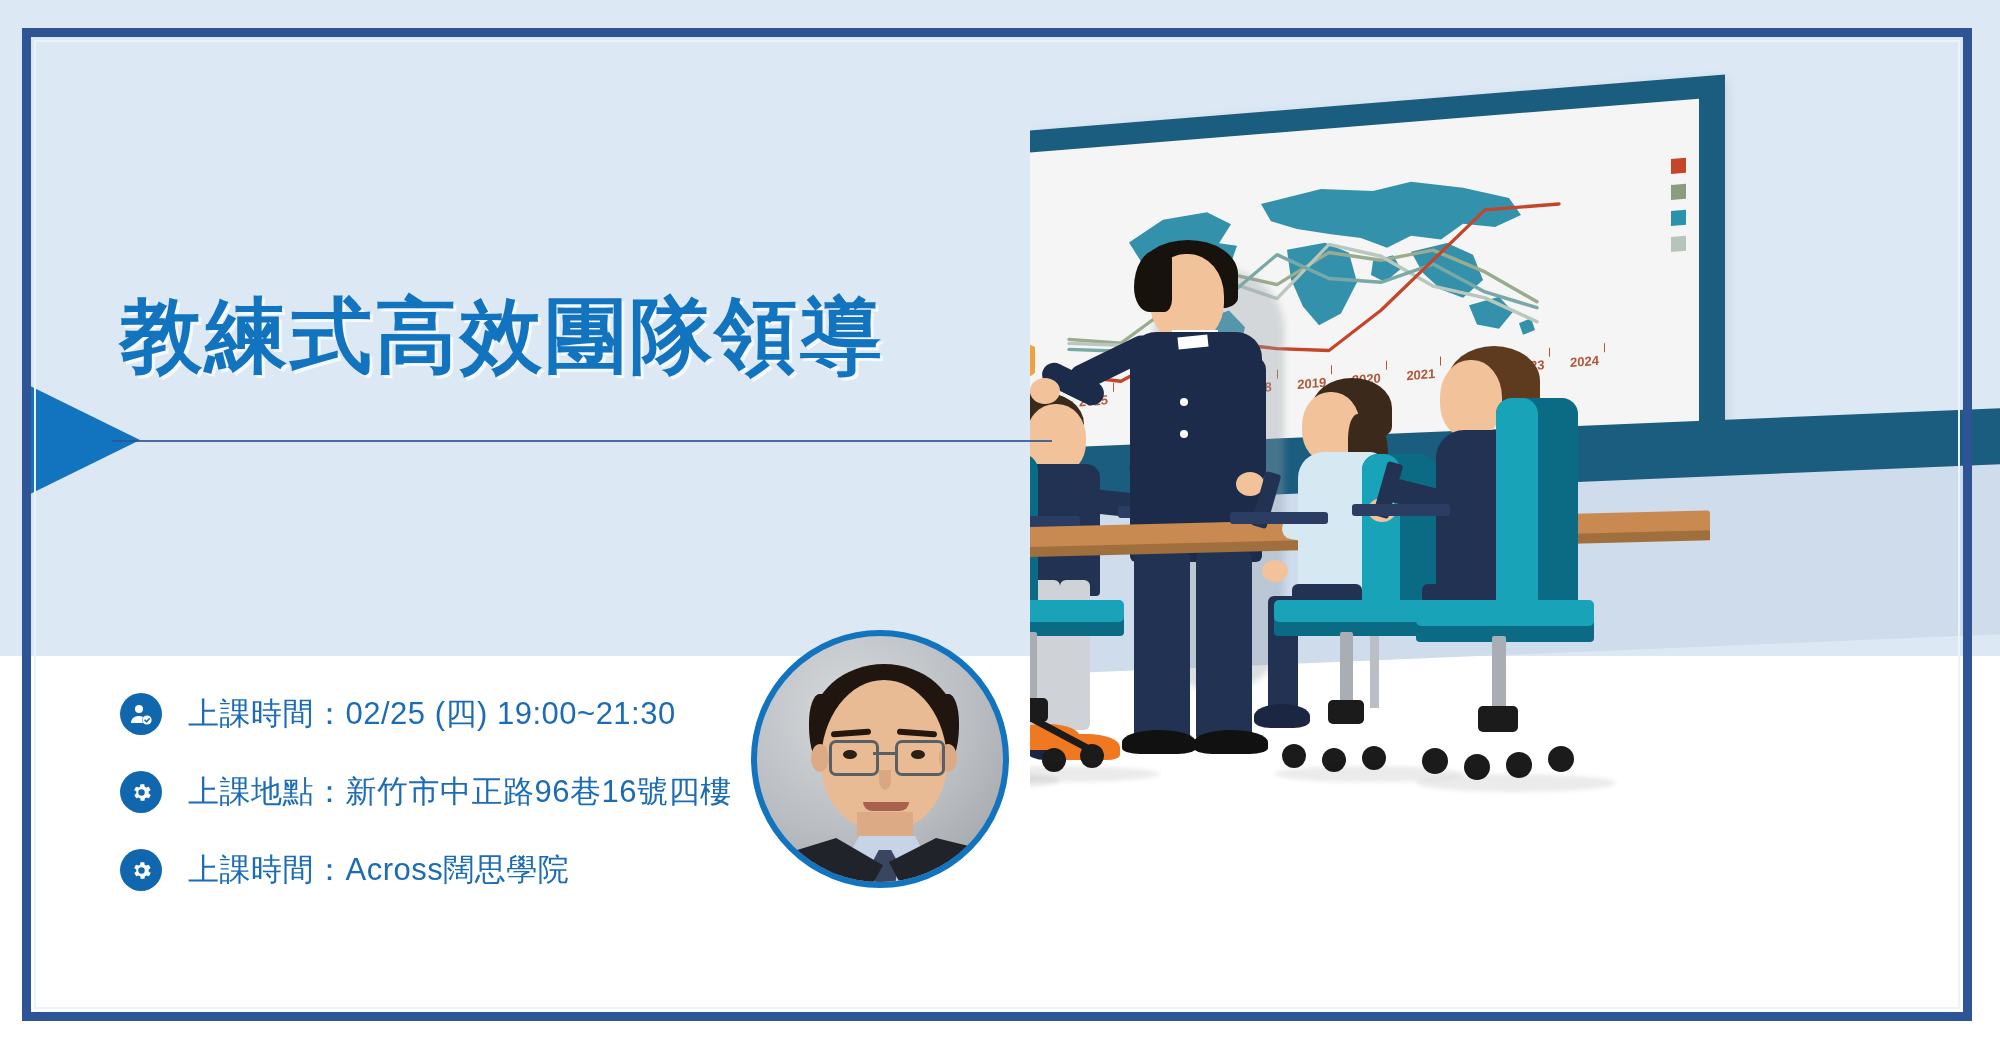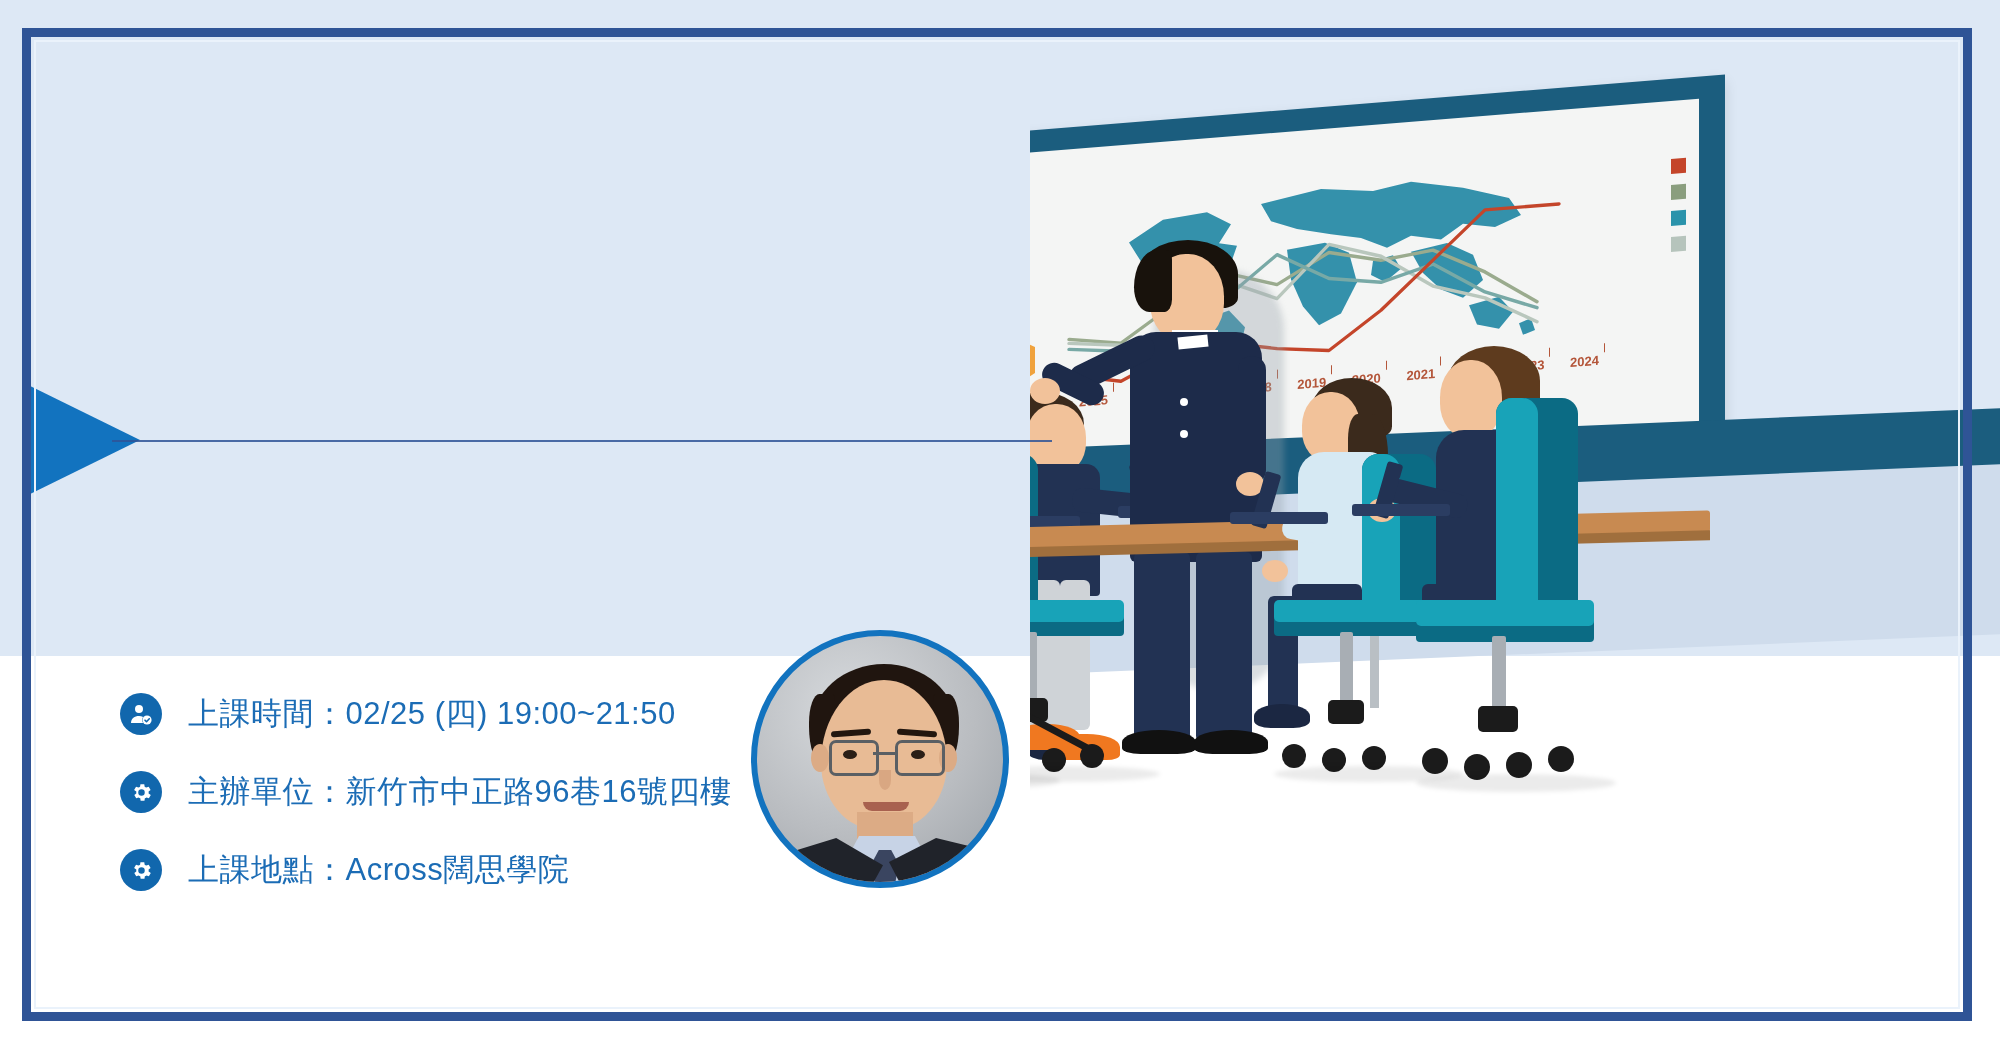--- a/index.html
+++ b/index.html
@@ -454,55 +454,56 @@
     </div>
 
     <div class="laptop-lid" style="left:228px;top:472px;width:16px;height:56px;transform:rotate(16deg);"></div>
     <div class="laptop-base" style="left:200px;top:512px;width:98px;height:12px;"></div>
     <div class="laptop-lid" style="left:350px;top:462px;width:16px;height:56px;transform:rotate(16deg);"></div>
     <div class="laptop-base" style="left:322px;top:504px;width:98px;height:12px;"></div>
   </div>
 
   <div class="left-col">
 
+    <div class="headline2">教練式高效團隊領導</div>
 
     <div class="left-arrow"></div>
     <div class="divider-line"></div>
 
 
     <div class="info-list">
 
       <div class="info-row">
         <div class="info-icon">
           <svg width="24" height="24" viewBox="0 0 24 24" fill="#ffffff">
             <circle cx="10" cy="7" r="4"></circle>
             <path d="M2 21c0-4.4 3.6-7 8-7 1.5 0 2.9.3 4.1.9-.7.9-1.1 2-1.1 3.1 0 1.1.4 2.2 1.1 3H2z"></path>
             <circle cx="18" cy="18" r="4.6" fill="#ffffff"></circle>
             <path d="M16 18.2l1.5 1.5 2.8-2.9" stroke="#1167ad" stroke-width="1.6" fill="none" stroke-linecap="round" stroke-linejoin="round"></path>
           </svg>
         </div>
-        <div class="info-text">上課時間：02/25 (四) 19:00~21:50</div>
+        <div class="info-text">上課時間：02/25 (四) 19:00~21:30</div>
       </div>
 
       <div class="info-row">
         <div class="info-icon">
           <svg width="23" height="23" viewBox="0 0 24 24" fill="#ffffff">
             <path d="M19.4 13a7.8 7.8 0 000-2l2.1-1.6-2-3.5-2.5 1a7.7 7.7 0 00-1.7-1l-.4-2.6h-4l-.4 2.6c-.6.2-1.2.6-1.7 1l-2.5-1-2 3.5L6.6 11a7.8 7.8 0 000 2l-2.1 1.6 2 3.5 2.5-1c.5.4 1.1.8 1.7 1l.4 2.6h4l.4-2.6c.6-.2 1.2-.6 1.7-1l2.5 1 2-3.5L19.4 13zM12 15.4A3.4 3.4 0 1112 8.6a3.4 3.4 0 010 6.8z"></path>
           </svg>
         </div>
-        <div class="info-text">主辦單位：新竹市中正路96巷16號四樓</div>
+        <div class="info-text">上課地點：新竹市中正路96巷16號四樓</div>
       </div>
 
       <div class="info-row">
         <div class="info-icon">
           <svg width="23" height="23" viewBox="0 0 24 24" fill="#ffffff">
             <path d="M19.4 13a7.8 7.8 0 000-2l2.1-1.6-2-3.5-2.5 1a7.7 7.7 0 00-1.7-1l-.4-2.6h-4l-.4 2.6c-.6.2-1.2.6-1.7 1l-2.5-1-2 3.5L6.6 11a7.8 7.8 0 000 2l-2.1 1.6 2 3.5 2.5-1c.5.4 1.1.8 1.7 1l.4 2.6h4l.4-2.6c.6-.2 1.2-.6 1.7-1l2.5 1 2-3.5L19.4 13zM12 15.4A3.4 3.4 0 1112 8.6a3.4 3.4 0 010 6.8z"></path>
           </svg>
         </div>
-        <div class="info-text">上課地點：Across闊思學院</div>
+        <div class="info-text">上課時間：Across闊思學院</div>
       </div>
     </div>
   </div>
 
   <div class="portrait">
     <div class="pt-hair"></div>
     <div class="pt-hair2"></div>
     <div class="pt-hair3"></div>
     <div class="pt-head"></div>
     <div class="pt-ear-l"></div>

